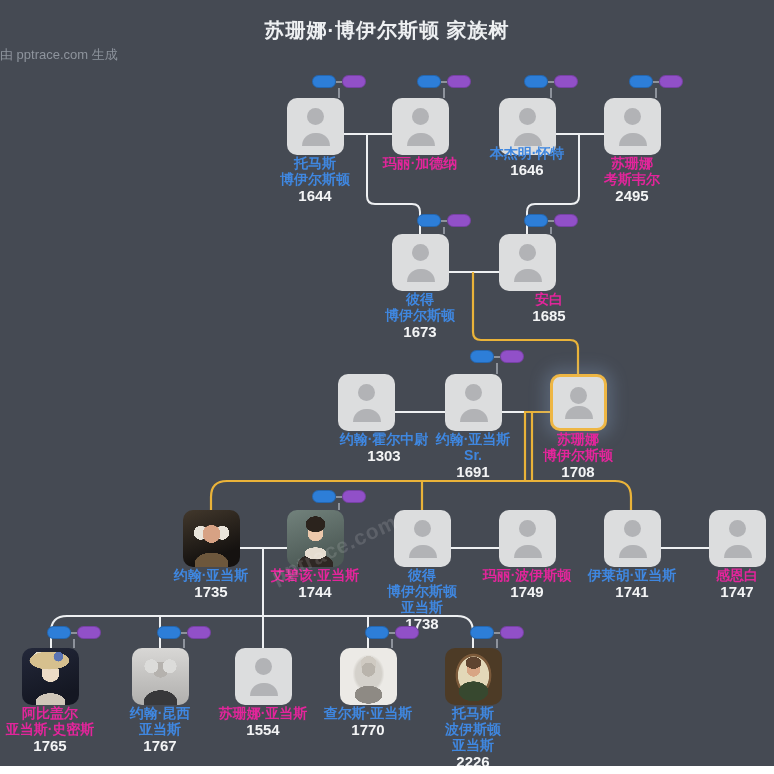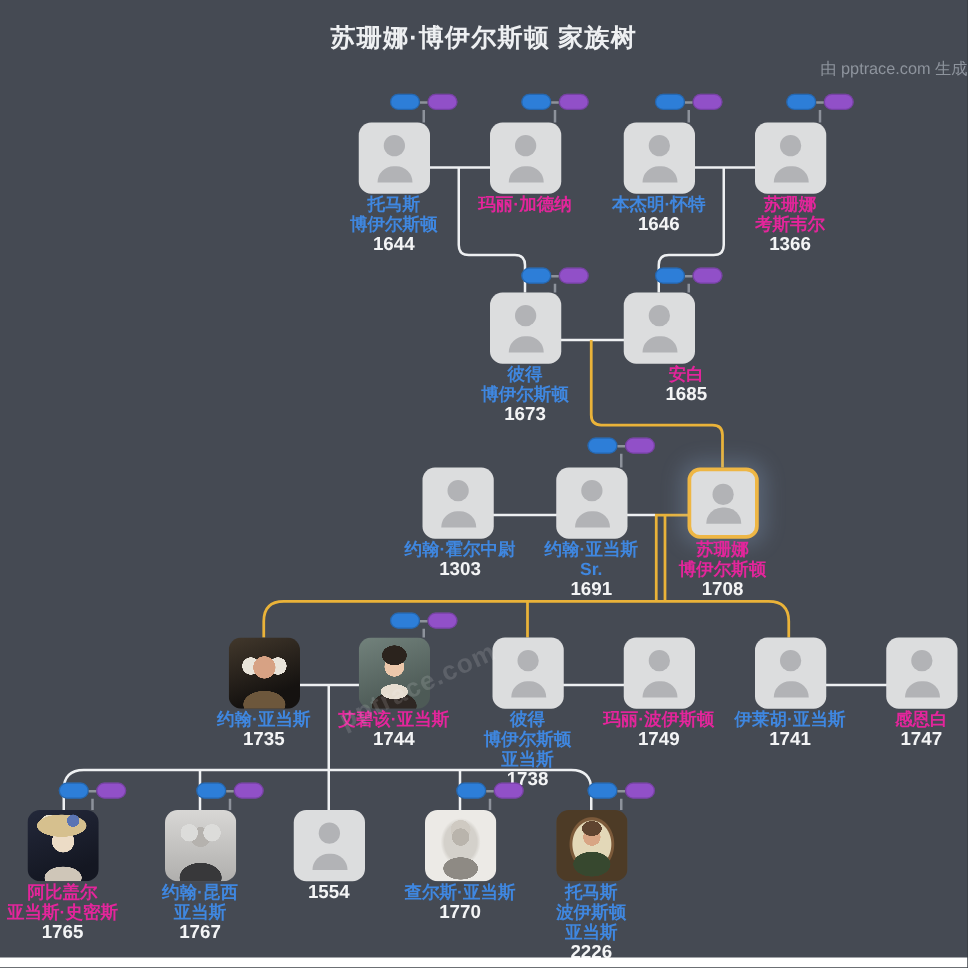--- a/index.html
+++ b/index.html
@@ -1,20 +1,20 @@
 <!DOCTYPE html>
 <html style="--background: #454a53; --card: #dcddde; --silhouette: #b2b3b6; --male: #3f87e0; --female: #e3259b; --year: #f3f4f5; --line: #eef0f2; --line_gold: #eab339; --line_stub: #8d929b; --couple_blue: #2d7ed8; --couple_purple: #9150c8; --highlight: #eeb644; --title: #eef0f2; --subtitle: #8e949d;"><head>
 <meta charset="utf-8">
 <style>
   html,body{margin:0;padding:0;}
   body{font-family:"Liberation Sans","DejaVu Sans",sans-serif;background:#222;}
   #canvas{position:relative;width:774px;height:774px;overflow:hidden;background:var(--background,#454a53);}
   .title{position:absolute;top:17px;left:0;width:774px;text-align:center;font-size:20px;font-weight:700;
          color:var(--title,#eef0f2);letter-spacing:1px;z-index:6;}
-  .subtitle{position:absolute;top:46px;left:0;width:774px;text-align:right;font-size:13px;
+  .subtitle{position:absolute;top:46px;left:0;width:774px;text-align:left;font-size:13px;
             color:var(--subtitle,#8e949d);z-index:6;}
   svg.wires{position:absolute;left:0;top:0;z-index:1;}
   .ln{stroke:var(--line,#eef0f2);stroke-width:2;fill:none;}
   .lg{stroke:var(--line_gold,#eab339);stroke-width:2.2;fill:none;}
   .ls{stroke:var(--line_stub,#8d929b);stroke-width:2;fill:none;}
   .card{position:absolute;width:57px;height:57px;border-radius:10px;background:var(--card,#dcddde);
         z-index:2;box-sizing:border-box;}
   .sil::before{content:'';position:absolute;left:50%;top:10px;width:17px;height:17px;margin-left:-8.5px;
                border-radius:50%;background:var(--silhouette,#b2b3b6);}
   .sil::after{content:'';position:absolute;left:50%;bottom:9px;width:28px;height:13px;margin-left:-14px;
@@ -136,39 +136,39 @@
   <div class="card p-thomas72" style="left:445px;top:648px"><span></span></div>
 
   <div class="label male" style="left:240px;top:155px">
       <div class="nm">托马斯
 博伊尔斯顿</div>
       <div class="yr">1644</div>
     </div>
   <div class="label female" style="left:345px;top:155px">
       <div class="nm">玛丽·加德纳</div>
     </div>
-  <div class="label male" style="left:452px;top:155px">
+  <div class="label male" style="left:452px;top:145px">
       <div class="nm">本杰明·怀特</div>
       <div class="yr">1646</div>
     </div>
   <div class="label female" style="left:557px;top:155px">
       <div class="nm">苏珊娜
 考斯韦尔</div>
-      <div class="yr">1366</div>
+      <div class="yr">2495</div>
     </div>
   <div class="label male" style="left:345px;top:291px">
       <div class="nm">彼得
 博伊尔斯顿</div>
       <div class="yr">1673</div>
     </div>
   <div class="label female" style="left:474px;top:291px">
       <div class="nm">安白</div>
       <div class="yr">1685</div>
     </div>
-  <div class="label male" style="left:293px;top:431px">
+  <div class="label male" style="left:309px;top:431px">
       <div class="nm">约翰·霍尔中尉</div>
       <div class="yr">1303</div>
     </div>
   <div class="label male" style="left:398px;top:431px">
       <div class="nm">约翰·亚当斯
 Sr.</div>
       <div class="yr">1691</div>
     </div>
   <div class="label female" style="left:503px;top:431px">
       <div class="nm">苏珊娜
@@ -205,20 +205,21 @@
       <div class="nm">阿比盖尔
 亚当斯·史密斯</div>
       <div class="yr">1765</div>
     </div>
   <div class="label male" style="left:85px;top:705px">
       <div class="nm">约翰·昆西
 亚当斯</div>
       <div class="yr">1767</div>
     </div>
   <div class="label female" style="left:188px;top:705px">
+      <div class="nm">苏珊娜·亚当斯</div>
       <div class="yr">1554</div>
     </div>
   <div class="label male" style="left:293px;top:705px">
       <div class="nm">查尔斯·亚当斯</div>
       <div class="yr">1770</div>
     </div>
   <div class="label male" style="left:398px;top:705px">
       <div class="nm">托马斯
 波伊斯顿
 亚当斯</div>

